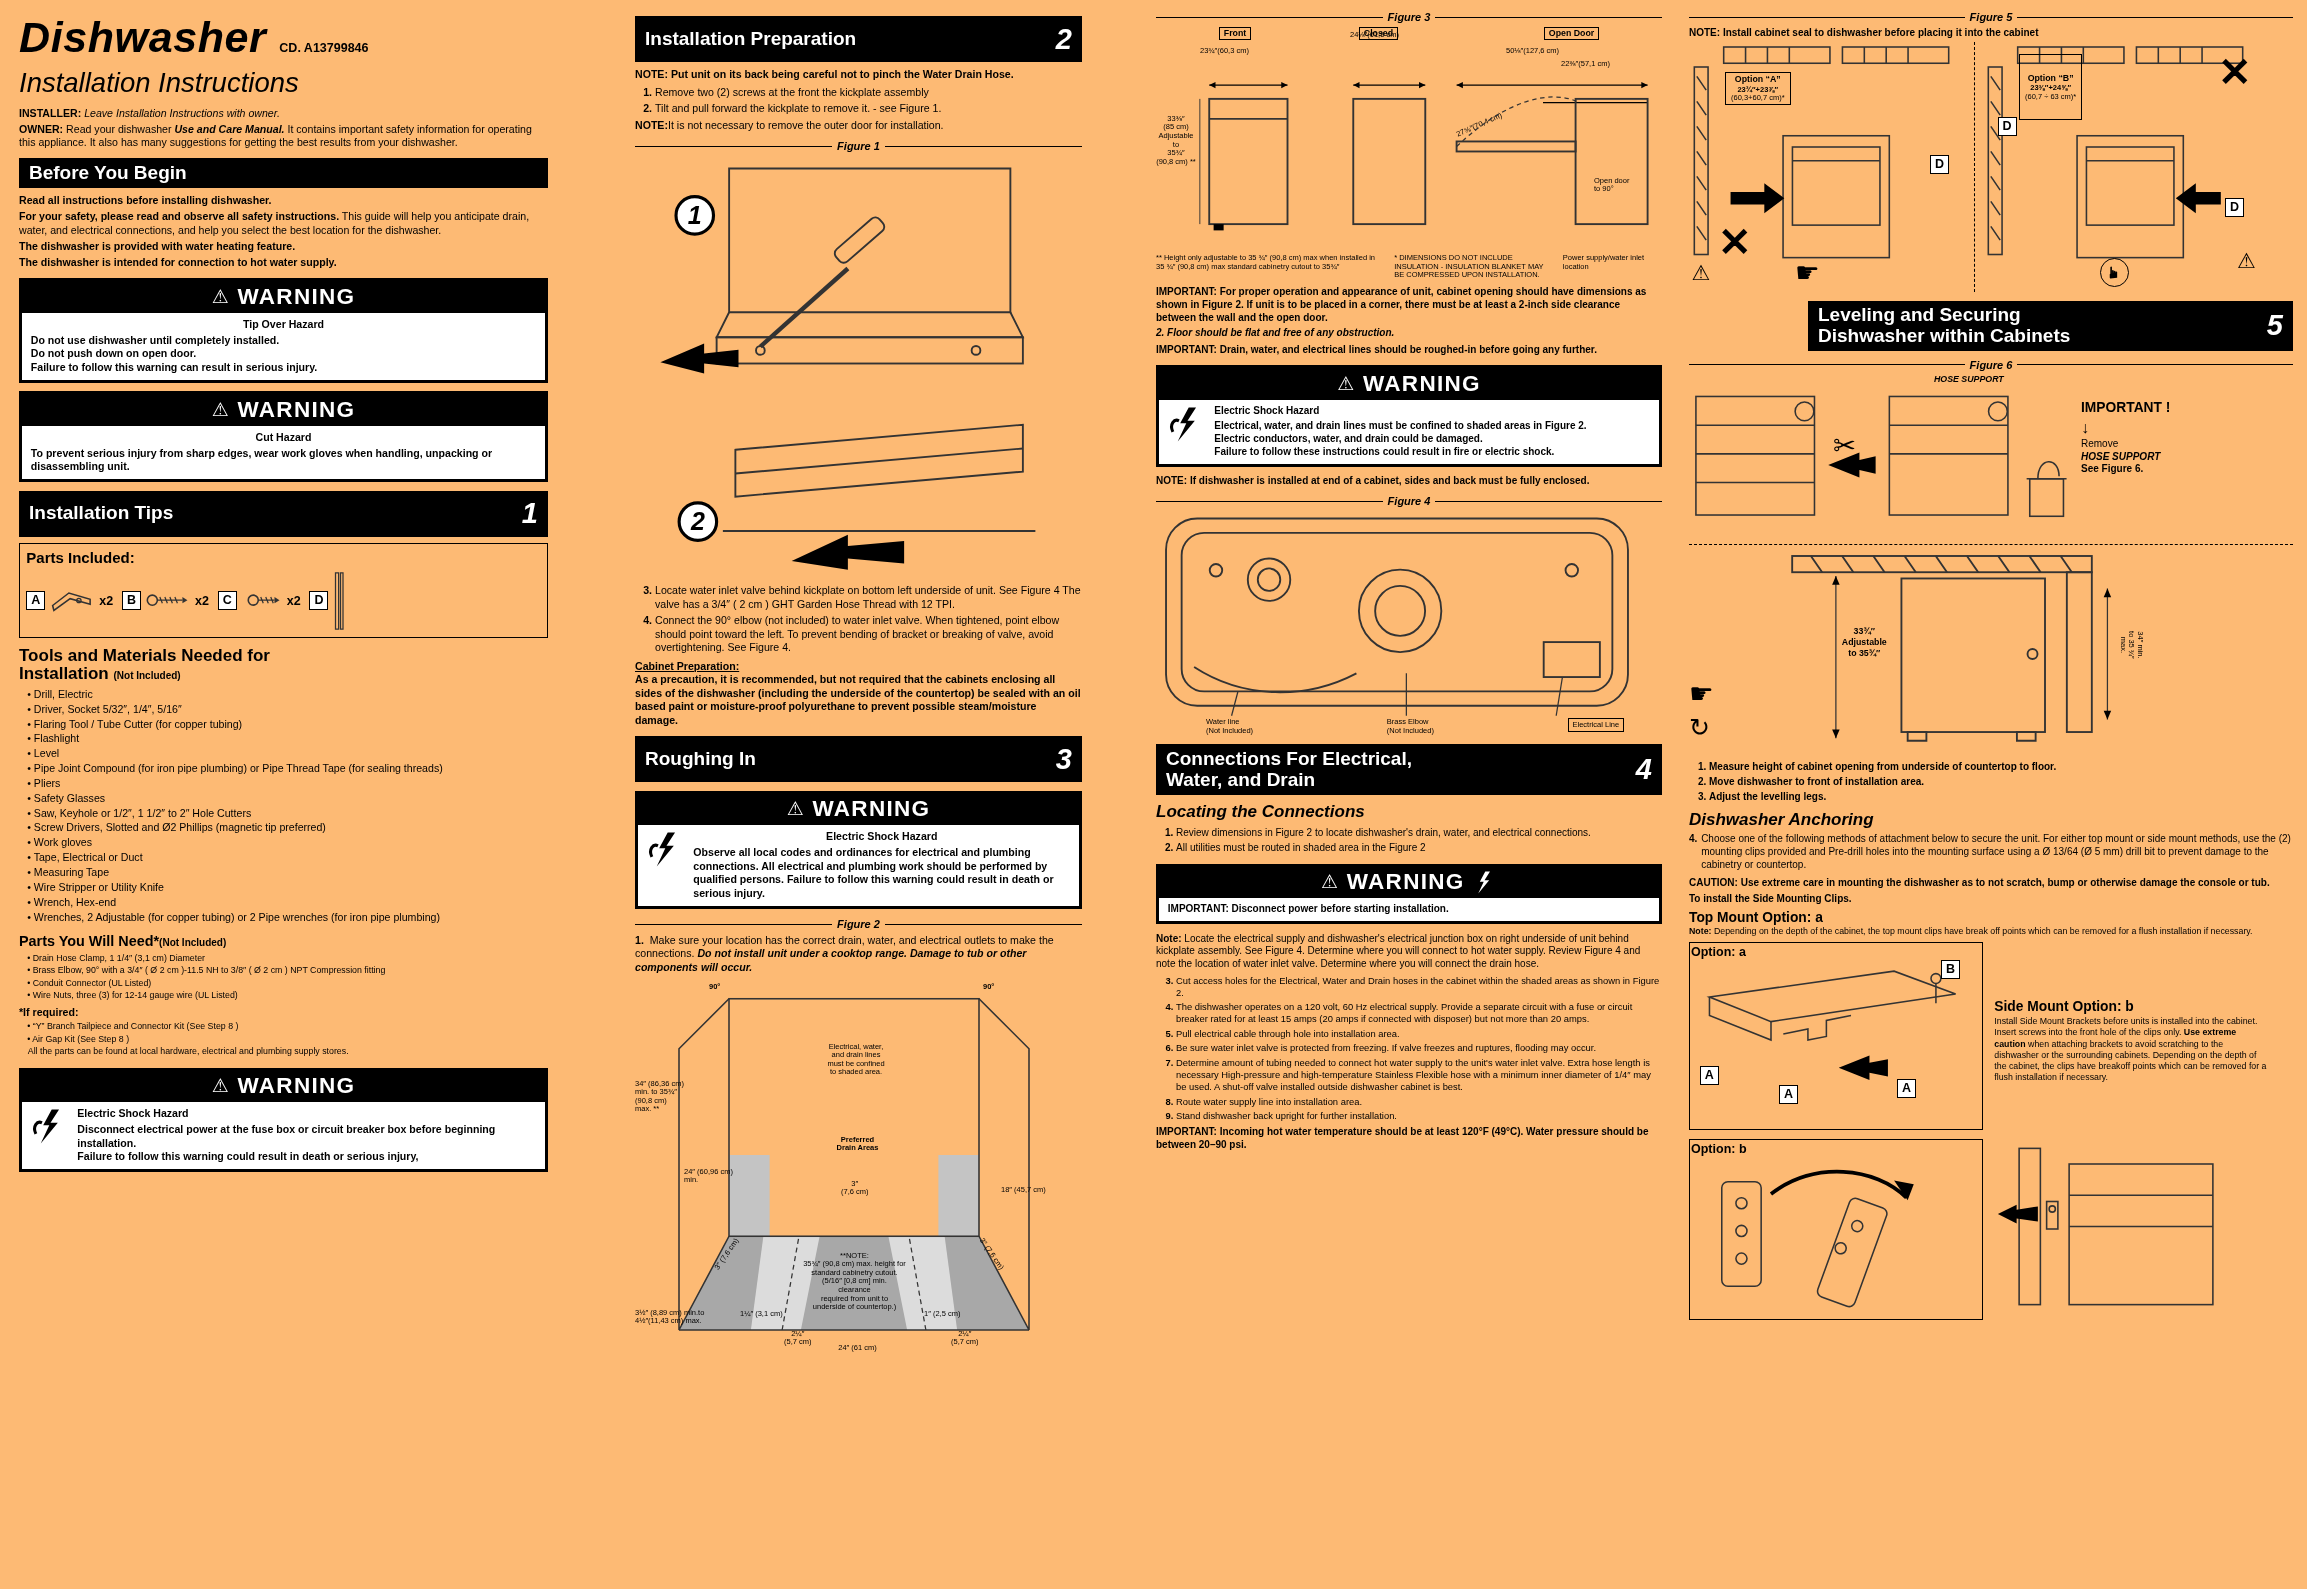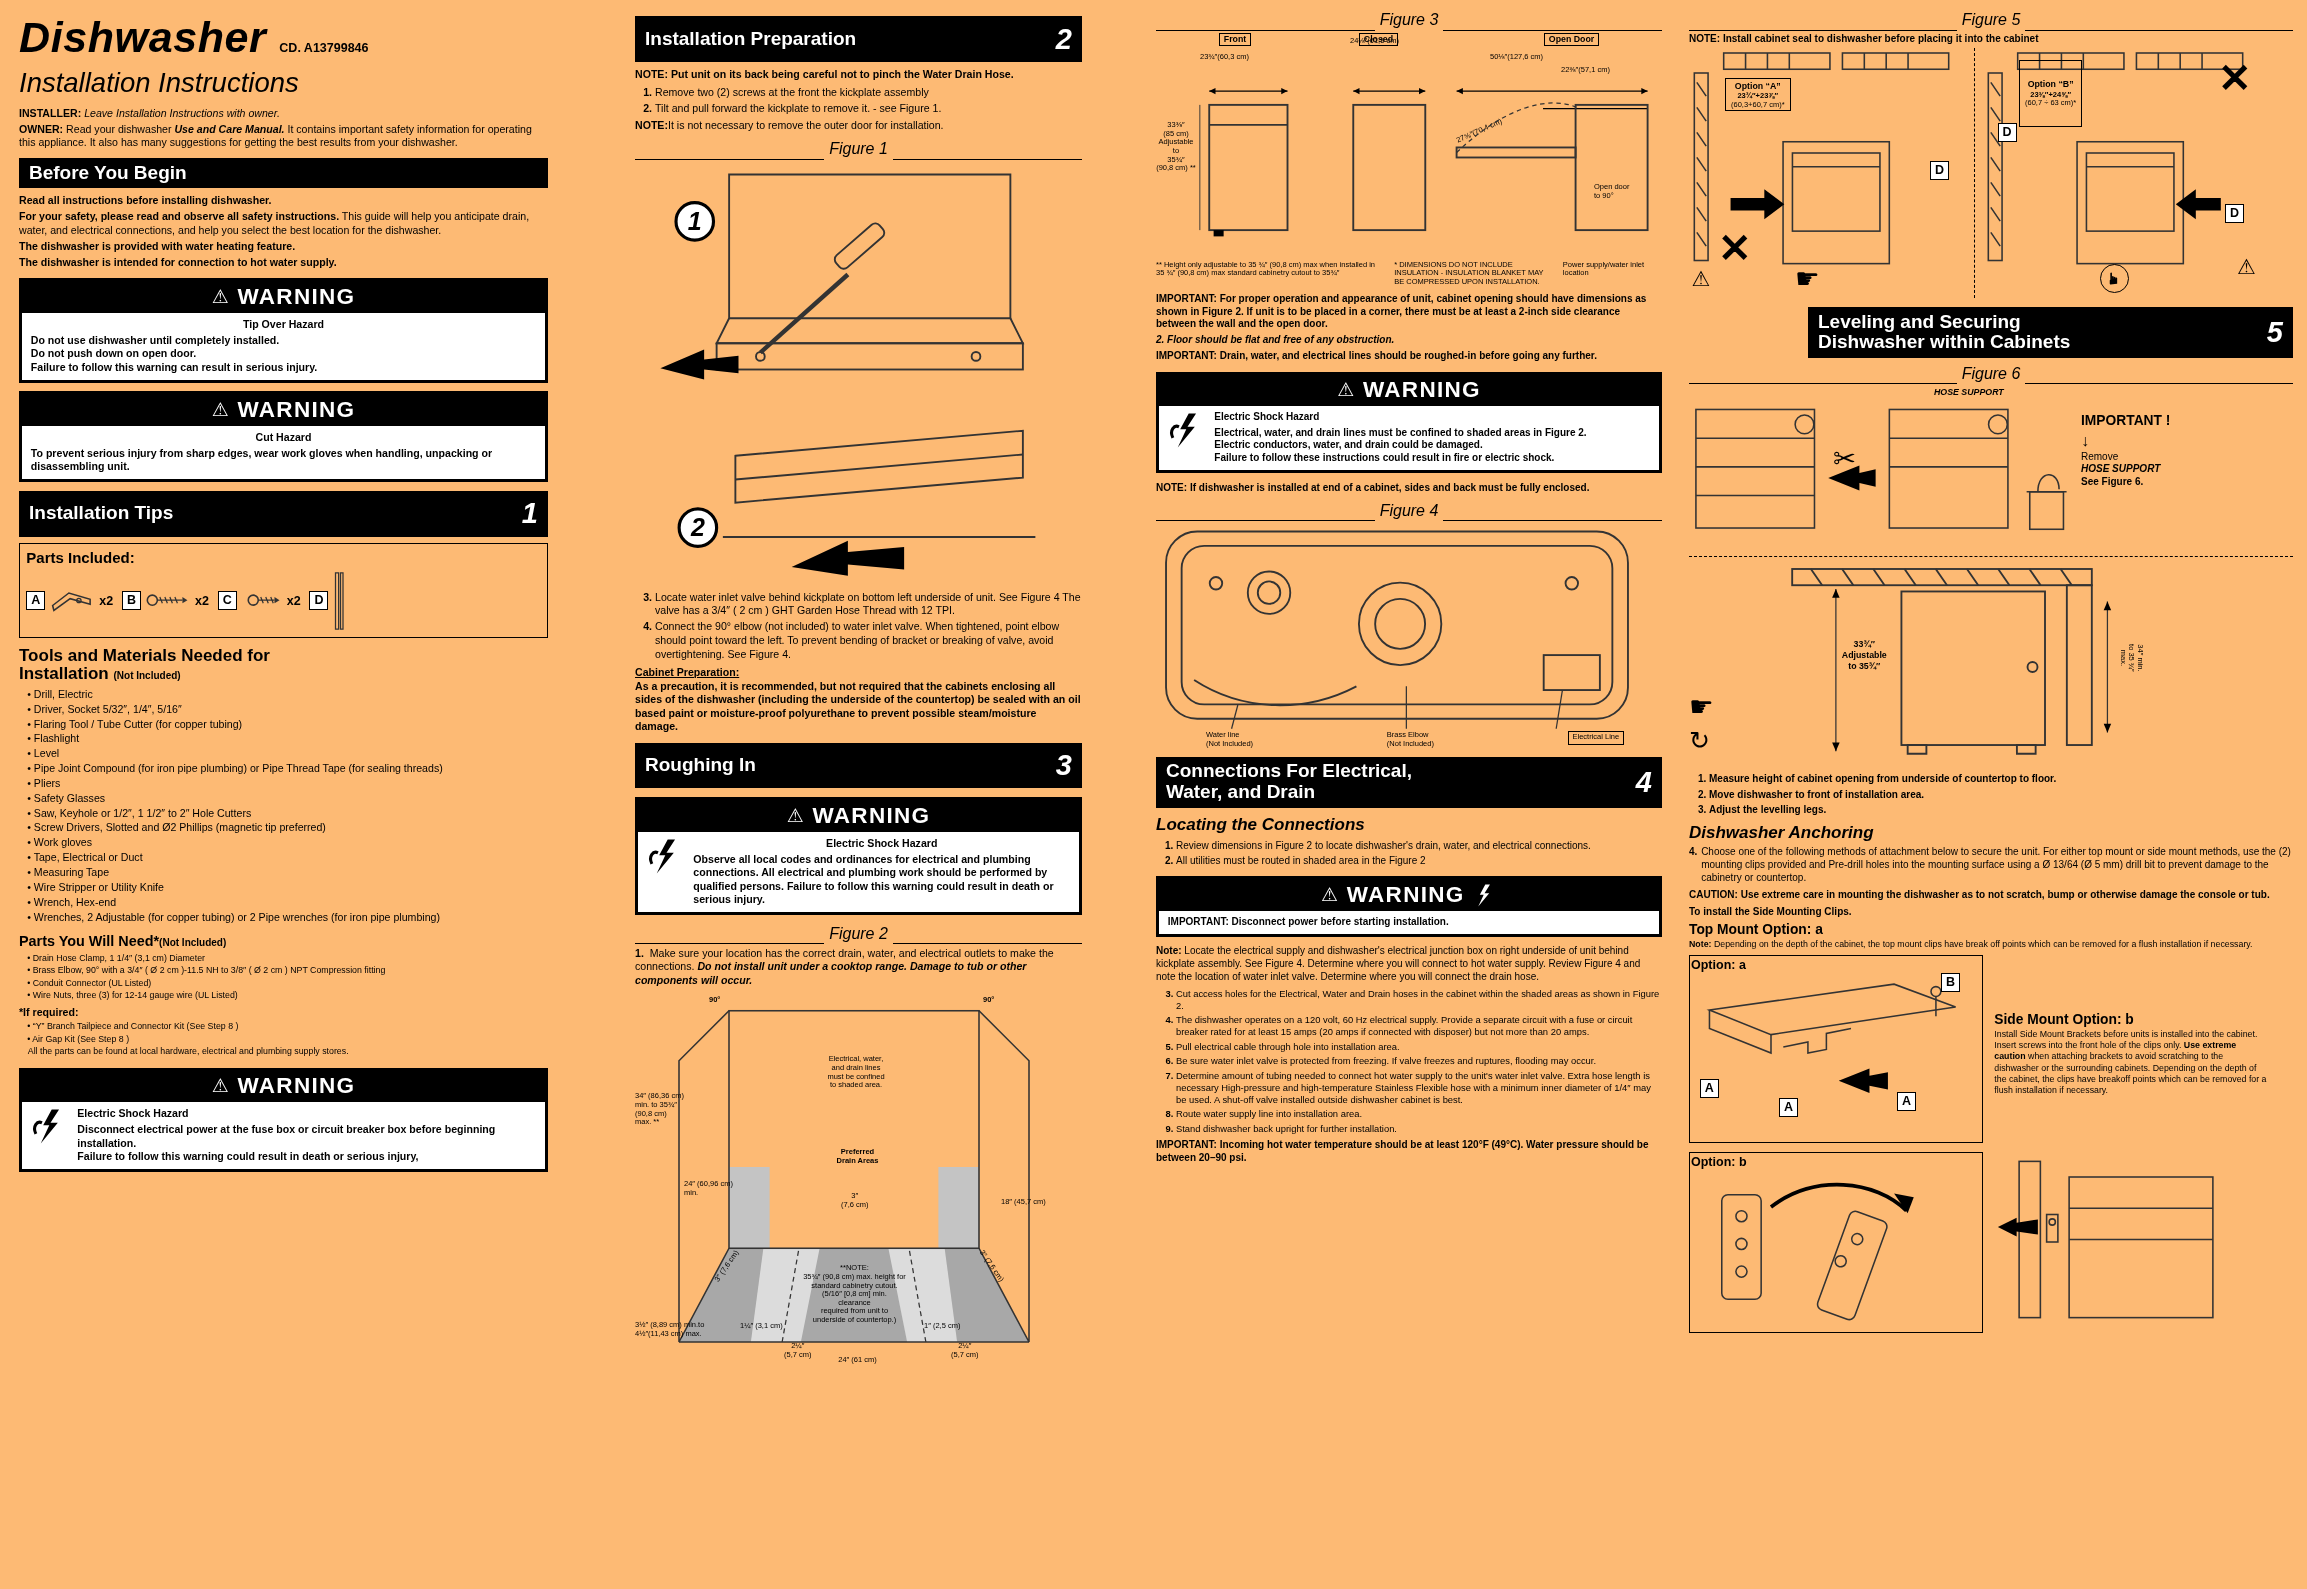--- a/index.html
+++ b/index.html
@@ -24,21 +24,21 @@
 
   .warning { border:3.1px solid #000; margin:8.8px 0; background:#fff; }
   .w-head { background:#000; color:#fff; display:flex; align-items:center; justify-content:center;
     gap:7.5px; font-size:22.5px; font-weight:bold; padding:1.3px 0; letter-spacing:1.3px; }
   .w-tri { font-size:19px; font-weight:normal; }
   .w-body { padding:5px 8.8px; font-weight:bold; }
   .w-title { text-align:center; font-weight:bold; margin-bottom:2.5px; }
   .w-row { display:flex; gap:7.5px; align-items:flex-start; }
   .shock { flex:0 0 39px; }
 
-  .fig-cap { display:flex; align-items:flex-end; font-style:italic; font-weight:normal; font-size:16px; margin:6.3px 0 2.5px; }
+  .fig-cap { display:flex; align-items:center; font-style:italic; font-weight:bold; font-size:11px; margin:6.3px 0 2.5px; }
   .fig-cap::before,.fig-cap::after { content:""; flex:1; border-top:1.3px solid #000; }
   .fig-cap span { padding:0 5px; }
 
   .li { padding-left:16.3px; text-indent:-8.1px; margin:1.3px 0; }
   .li::before { content:"•  "; }
   ol.steps { margin:3.8px 0 3.8px 0; padding-left:20px; }
   ol.steps li { margin:2.5px 0; }
   ol.steps li::marker { font-weight:bold; }
   ol.bold li { font-weight:bold; }
 
@@ -360,21 +360,21 @@
   <div class="col" id="col3">
     <div class="fig-cap">
         <span>Figure 3</span>
       </div>
     <div class="fig" style="height:225px;">
       <div class="lbl b small" style="left:63px; top:0; border:0.9px solid #000; padding:0 3.8px;">Front</div>
       <div class="lbl b small" style="left:203px; top:0; border:0.9px solid #000; padding:0 3.8px;">Closed</div>
       <div class="lbl b small" style="left:388px; top:0; border:0.9px solid #000; padding:0 3.8px;">Open Door</div>
       <div class="lbl tiny" style="left:44px; top:20px;">23¾″(60,3 cm)</div>
       <div class="lbl tiny" style="left:194px; top:4px;">24⅛″(61,5 cm)</div>
-      <div class="lbl tiny" style="left:334px; top:20px;">50⅛″(127,6 cm)</div>
+      <div class="lbl tiny" style="left:350px; top:20px;">50⅛″(127,6 cm)</div>
       <div class="lbl tiny" style="left:405px; top:33px;">22⅜″(57,1 cm)</div>
       <div class="lbl tiny pre ctr" style="left:0; top:88px; width:40px;">33⅜″
 (85 cm)
 Adjustable
 to
 35¾″
 (90,8 cm) **</div>
       <div class="lbl tiny" style="left:299px; top:94px; transform:rotate(-24deg);">27⅝″(70,4 cm)</div>
       <div class="lbl tiny pre" style="left:438px; top:150px;">Open door
 to 90°</div>

